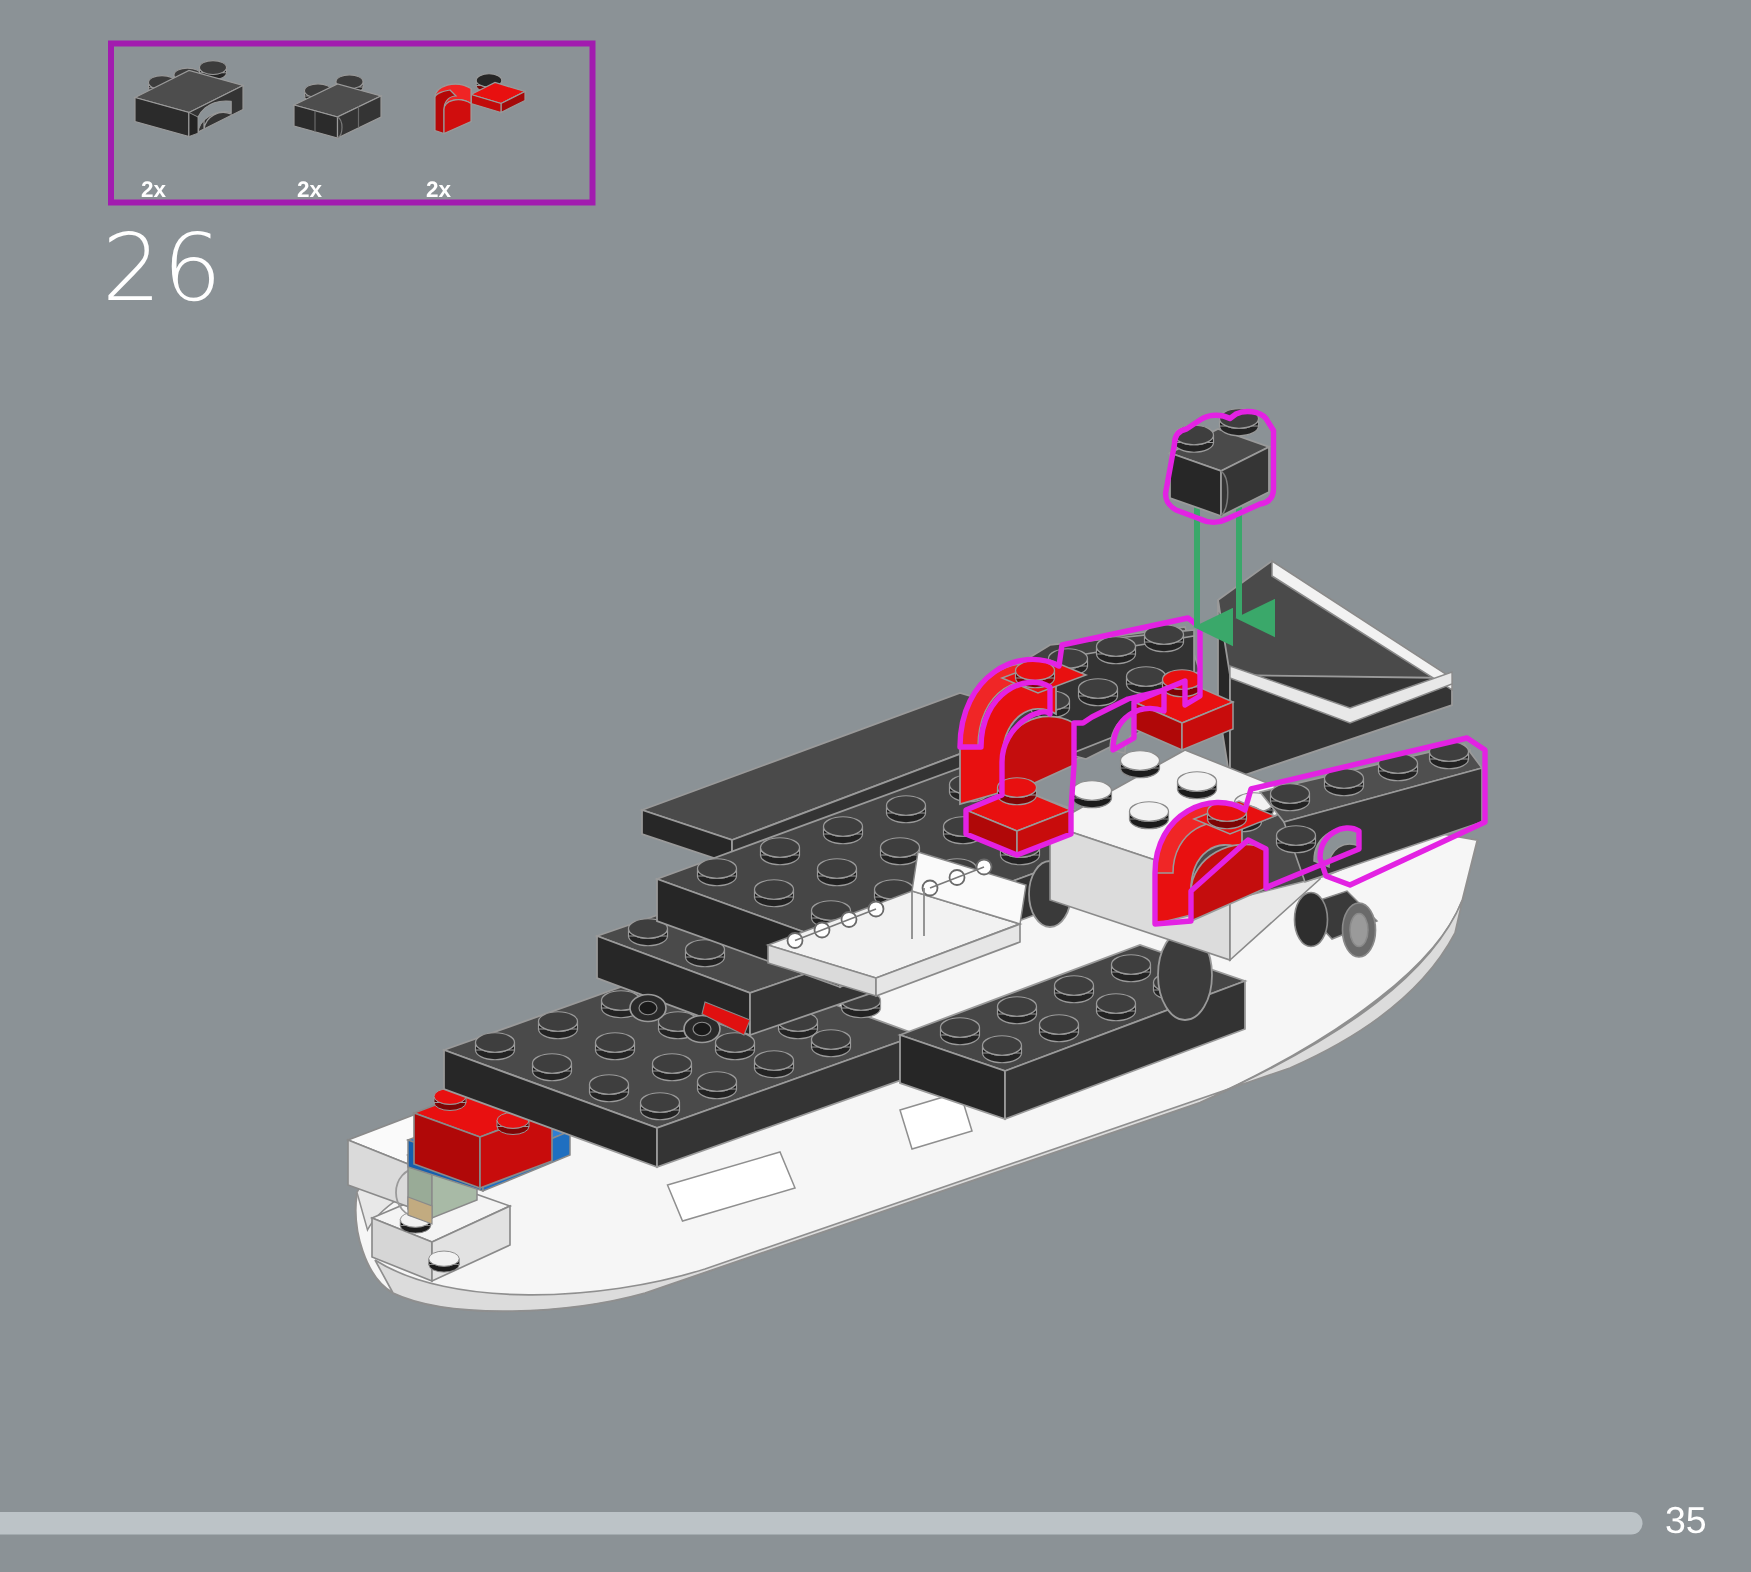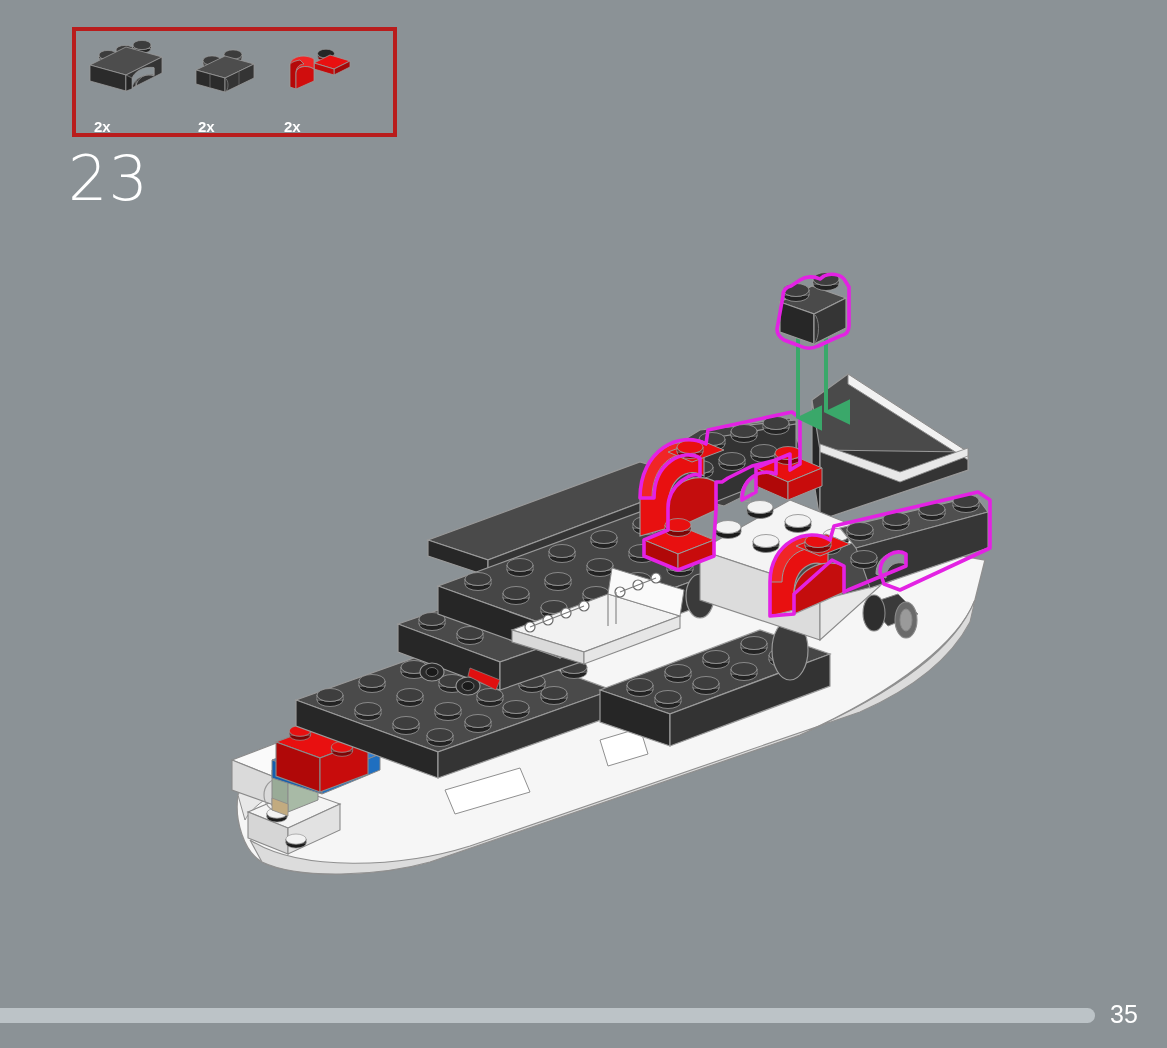--- a/index.html
+++ b/index.html
@@ -15,21 +15,21 @@
     position: relative;
   }
 
   
   #parts-callout {
     position: absolute;
     left: 72px;
     top: 27px;
     width: 325px;
     height: 110px;
-    border: 4px solid #b91c1c;
+    border: 4px solid #a21caf;
     background: transparent;
     box-sizing: border-box;
   }
   .part-slot {
     position: absolute;
     top: 8px;
     width: 100px;
     height: 96px;
   }
   .part-qty {
@@ -168,21 +168,21 @@
       <path d="M16 26 C16 18, 30 14, 40 20 L40 30 L40 42 L16 48 Z" fill="#e81010" stroke="#9a9a9a" stroke-width="0.8"></path>
       <path d="M16 26 C16 18, 30 14, 40 20 L40 30 C32 25, 22 28, 22 34 Z" fill="#f02424" stroke="#9a9a9a" stroke-width="0.8"></path>
       <path d="M16 26 L16 48 L22 50 L22 34 C22 28, 26 25, 30 25 L26 21 C20 22, 16 24, 16 26 Z" fill="#b50808" stroke="#9a9a9a" stroke-width="0.8"></path>
       <path d="M22 34 L22 50 L40 42 L40 30 C32 25, 22 28, 22 34 Z" fill="#d00d0d" stroke="#9a9a9a" stroke-width="0.8"></path>
     </svg>
     <span class="part-qty">2x</span>
   </div>
 
 </div>
 
-<div id="step-number">23</div>
+<div id="step-number">26</div>
 
 <svg id="model-illustration" viewBox="0 0 1167 1048">
   <defs>
     <g id="stud-black">
       <ellipse cx="0" cy="0" rx="13" ry="6.5" fill="#232323" stroke="#9a9a9a" stroke-width="0.8"></ellipse>
       <path d="M-13 0 L-13 -5 A13 6.5 0 0 0 13 -5 L13 0 Z" fill="#1a1a1a" stroke="#9a9a9a" stroke-width="0.8"></path>
       <ellipse cx="0" cy="-5" rx="13" ry="6.5" fill="#3e3e3e" stroke="#9a9a9a" stroke-width="0.8"></ellipse>
     </g>
     <g id="stud-white">
       <ellipse cx="0" cy="0" rx="13" ry="6.5" fill="#1c1c1c" stroke="#8a8a8a" stroke-width="0.8"></ellipse>

